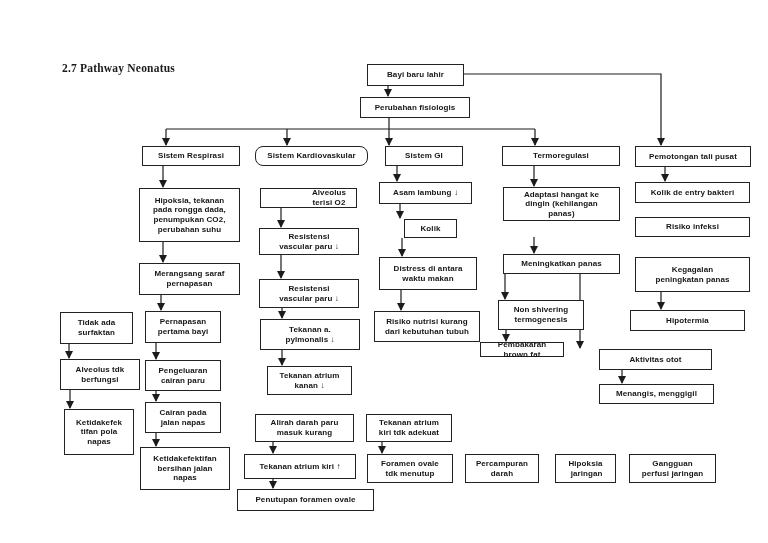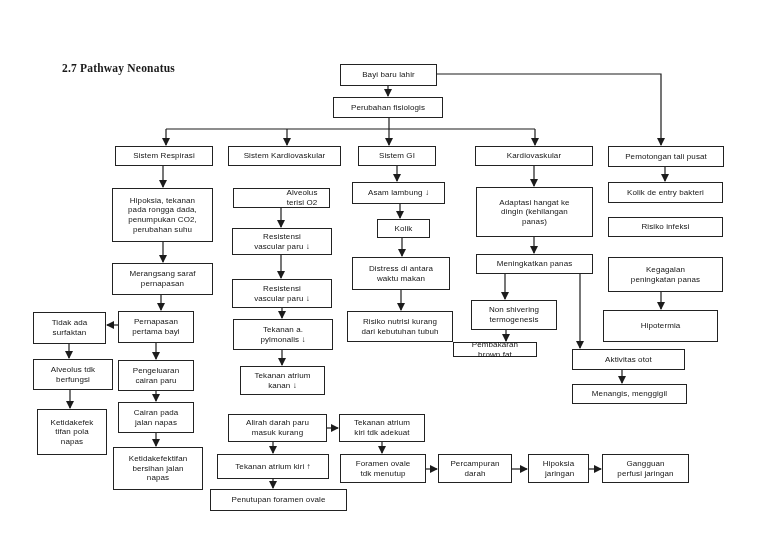--- a/index.html
+++ b/index.html
@@ -10,22 +10,22 @@
   .title{
     position:absolute;left:62px;top:62px;margin:0;
     font-family:"Liberation Serif","DejaVu Serif",serif;
     font-size:11.5px;font-weight:bold;color:#1a1a1a;letter-spacing:.2px;
   }
   .edges{position:absolute;left:0;top:0;width:768px;height:543px;}
   .node{
     position:absolute;box-sizing:border-box;
     border:1.3px solid #222222;background:#ffffff;color:#151515;
     display:flex;align-items:center;justify-content:center;
-    text-align:center;font-size:8px;font-weight:400;line-height:1.2;
-    white-space:pre-line;letter-spacing:.1px;padding:1px 2px;
+    text-align:center;font-size:8px;font-weight:700;line-height:1.2;
+    white-space:pre-line;letter-spacing:.1px;padding:1px 2px;margin-left:27px;
   }
 </style>
 </head>
 <body>
 
 <div class="canvas">
   <h1 class="title">2.7 Pathway Neonatus</h1>
   <svg class="edges" viewBox="0 0 768 543" xmlns="http://www.w3.org/2000/svg">
     <defs>
       <marker id="arrowhead" markerWidth="8" markerHeight="8" refX="6.2" refY="3.5" orient="auto" markerUnits="strokeWidth">
@@ -70,23 +70,23 @@
       <polyline points="506,330 506,341" fill="none" stroke="#1c1c1c" stroke-width="1.2" marker-end="url(#arrowhead)"></polyline>
       <polyline points="580,274 580,348" fill="none" stroke="#1c1c1c" stroke-width="1.2" marker-end="url(#arrowhead)"></polyline>
       <polyline points="622,370 622,383" fill="none" stroke="#1c1c1c" stroke-width="1.2" marker-end="url(#arrowhead)"></polyline>
       <polyline points="665,167 665,181" fill="none" stroke="#1c1c1c" stroke-width="1.2" marker-end="url(#arrowhead)"></polyline>
       <polyline points="661,292 661,309" fill="none" stroke="#1c1c1c" stroke-width="1.2" marker-end="url(#arrowhead)"></polyline>
     </svg>
   <div class="nodes">
       <div class="node" style="left: 340px; top: 64px; width: 97px; height: 22px;">Bayi baru lahir</div>
       <div class="node" style="left: 333px; top: 97px; width: 110px; height: 21px;">Perubahan fisiologis</div>
       <div class="node" style="left: 115px; top: 146px; width: 98px; height: 20px;">Sistem Respirasi</div>
-      <div class="node" style="left: 228px; top: 146px; width: 113px; height: 20px;">Sistem Kardiovaskular</div>
+      <div class="node" style="left: 228px; top: 146px; width: 113px; height: 20px; border-radius: 8px;">Sistem Kardiovaskular</div>
       <div class="node" style="left: 358px; top: 146px; width: 78px; height: 20px;">Sistem GI</div>
-      <div class="node" style="left: 475px; top: 146px; width: 118px; height: 20px;">Kardiovaskular</div>
+      <div class="node" style="left: 475px; top: 146px; width: 118px; height: 20px;">Termoregulasi</div>
       <div class="node" style="left: 608px; top: 146px; width: 116px; height: 21px;">Pemotongan tali pusat</div>
       <div class="node" style="left: 112px; top: 188px; width: 101px; height: 54px;">Hipoksia, tekanan
 pada rongga dada,
 penumpukan CO2,
 perubahan suhu</div>
       <div class="node" style="left: 112px; top: 263px; width: 101px; height: 32px;">Merangsang saraf
 pernapasan</div>
       <div class="node" style="left: 118px; top: 311px; width: 76px; height: 32px;">Pernapasan
 pertama bayi</div>
       <div class="node" style="left: 33px; top: 312px; width: 73px; height: 32px;">Tidak ada
@@ -125,29 +125,29 @@
       <div class="node" style="left: 528px; top: 454px; width: 61px; height: 29px; text-align: right;">Hipoksia
 jaringan</div>
       <div class="node" style="left: 602px; top: 454px; width: 87px; height: 29px;">Gangguan
 perfusi jaringan</div>
       <div class="node" style="left: 352px; top: 182px; width: 93px; height: 22px;">Asam lambung ↓</div>
       <div class="node" style="left: 377px; top: 219px; width: 53px; height: 19px;">Kolik</div>
       <div class="node" style="left: 352px; top: 257px; width: 98px; height: 33px;">Distress di antara
 waktu makan</div>
       <div class="node" style="left: 347px; top: 311px; width: 106px; height: 31px;">Risiko nutrisi kurang
 dari kebutuhan tubuh</div>
-      <div class="node" style="left: 476px; top: 187px; width: 117px; height: 50px;">Adaptasi hangat ke
+      <div class="node" style="left: 476px; top: 187px; width: 117px; height: 34px;">Adaptasi hangat ke
 dingin (kehilangan
 panas)</div>
       <div class="node" style="left: 476px; top: 254px; width: 117px; height: 20px;">Meningkatkan panas</div>
       <div class="node" style="left: 471px; top: 300px; width: 86px; height: 30px;">Non shivering
 termogenesis</div>
       <div class="node" style="left: 453px; top: 342px; width: 84px; height: 15px;">Pembakaran
 brown fat</div>
       <div class="node" style="left: 572px; top: 349px; width: 113px; height: 21px;">Aktivitas otot</div>
       <div class="node" style="left: 572px; top: 384px; width: 115px; height: 20px;">Menangis, menggigil</div>
       <div class="node" style="left: 608px; top: 182px; width: 115px; height: 21px;">Kolik de entry bakteri</div>
       <div class="node" style="left: 608px; top: 217px; width: 115px; height: 20px;">Risiko infeksi</div>
       <div class="node" style="left: 608px; top: 257px; width: 115px; height: 35px;">Kegagalan
 peningkatan panas</div>
-      <div class="node" style="left: 603px; top: 310px; width: 115px; height: 32px;">Hipotermia</div>
+      <div class="node" style="left: 603px; top: 310px; width: 115px; height: 21px;">Hipotermia</div>
     </div>
 </div>
 
 </body></html>

